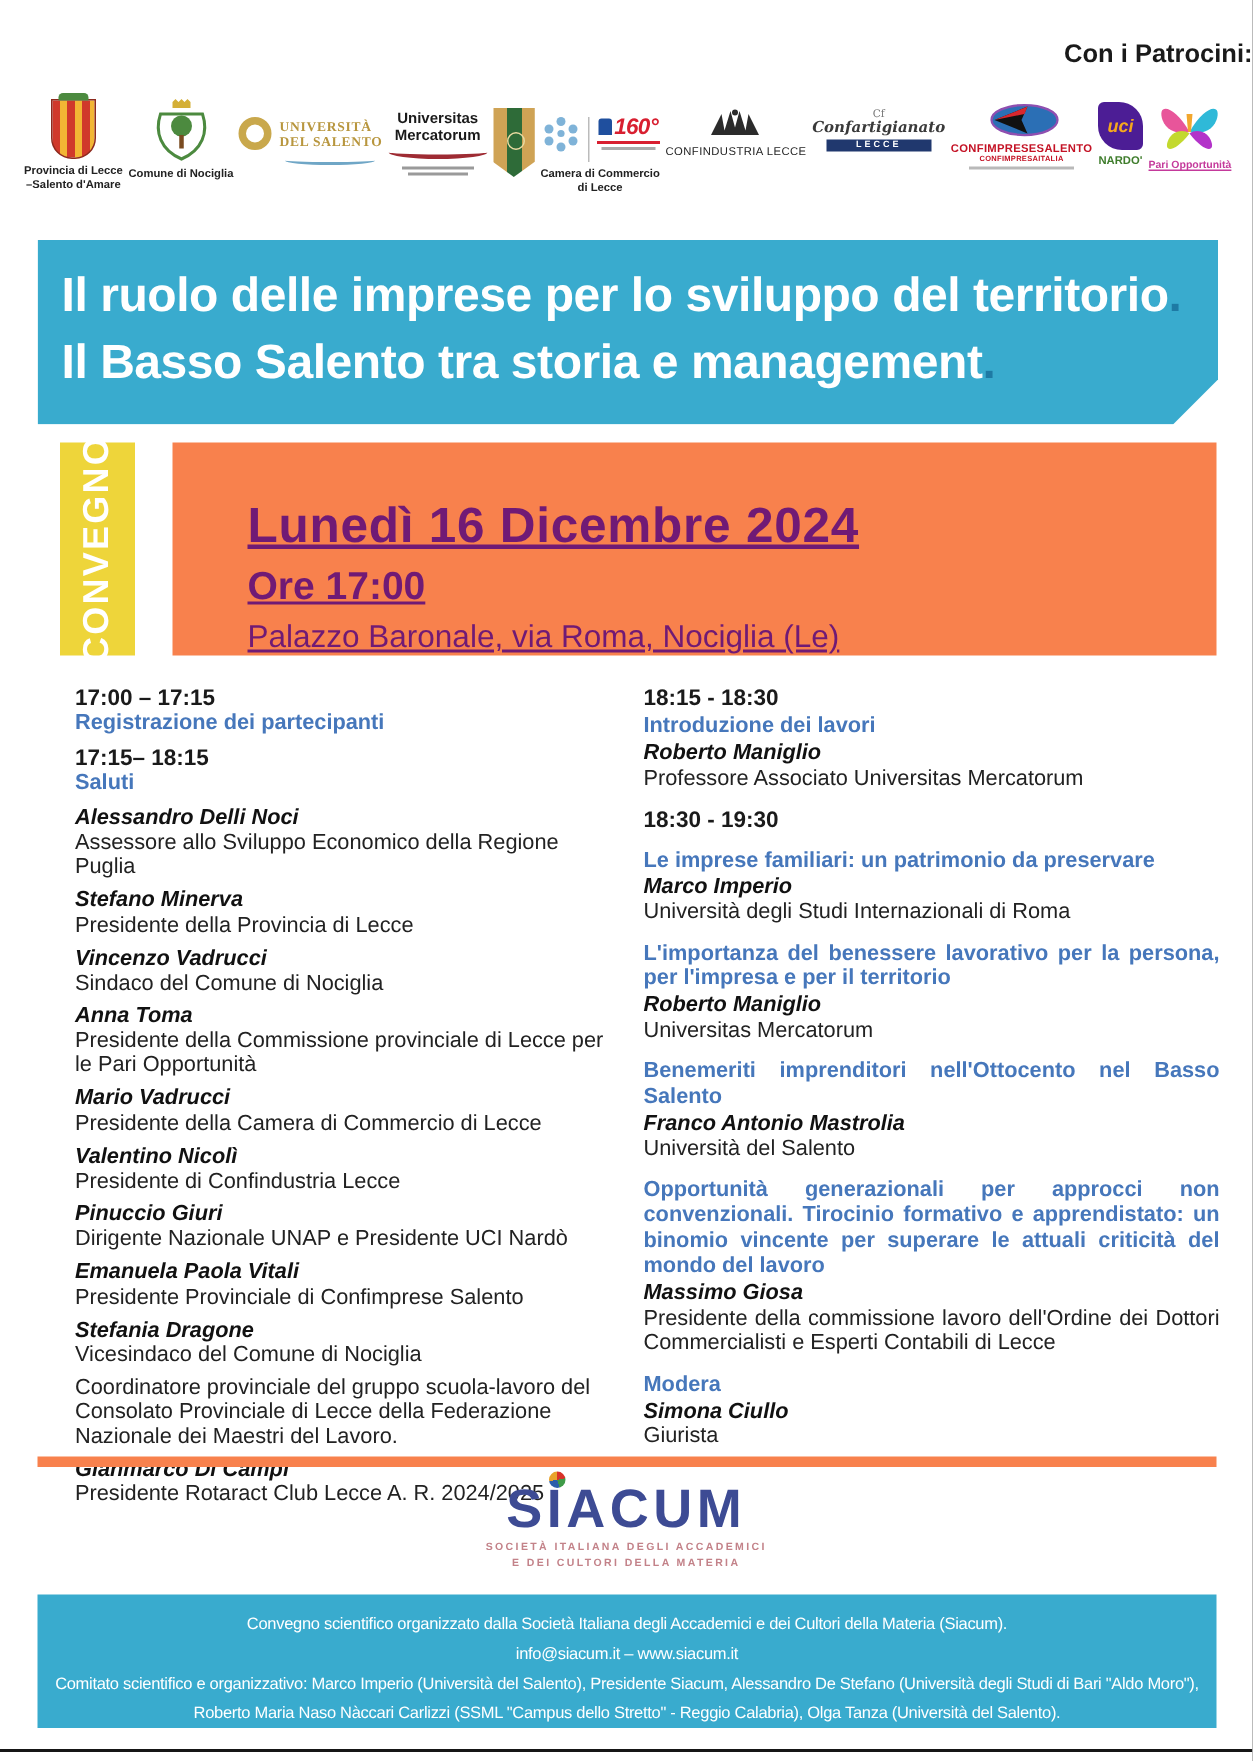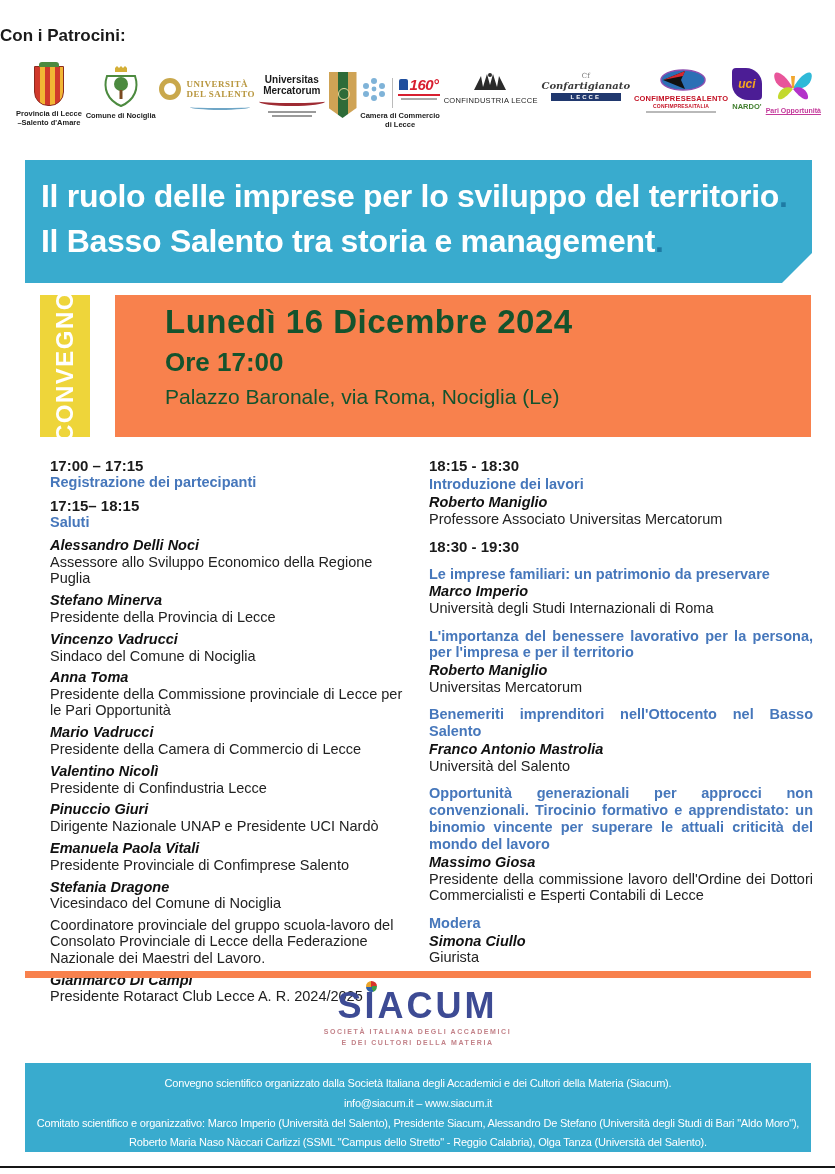--- a/index.html
+++ b/index.html
@@ -4,21 +4,21 @@
 <style>
   * { margin:0; padding:0; box-sizing:border-box; }
   html,body { background:#888; }
   body { font-family:"Liberation Sans", sans-serif; }
   .poster {
     position:relative; width:835px; height:1174px; background:#ffffff;
     margin:0 auto; overflow:hidden;
   }
 
   
-  .patrocini-label { position:absolute; top:26px; left:0; right:0; text-align:left;
+  .patrocini-label { position:absolute; top:26px; left:0; right:0; text-align:right;
     font-size:17px; font-weight:600; color:#1a1a1a; }
   .logo-row { position:absolute; top:60px; left:16px; right:14px; height:92px;
     display:flex; justify-content:space-between; align-items:flex-start; }
   .logo { display:flex; flex-direction:column; align-items:center; text-align:center; padding-top:6px; }
   .logo .cap { font-size:7.5px; font-weight:700; color:#222; line-height:1.25; margin-top:3px; }
 
   .crest-prov { width:30px; height:40px; border:1px solid #8d2a1e; border-radius:0 0 14px 14px;
     background:repeating-linear-gradient(90deg,#d0392b 0 5px,#f2b634 5px 10px); position:relative; }
   .crest-prov:before { content:""; position:absolute; top:-5px; left:4px; right:4px; height:5px;
     background:#4c8a3f; border-radius:3px 3px 0 0; }
@@ -83,21 +83,21 @@
     color:#ffffff; padding:14px 0 0 16px; }
   .banner .line { font-size:32px; font-weight:700; letter-spacing:-.3px; line-height:1.42; white-space:nowrap; }
   .banner .dot { color:#1e7aa4; }
 
   
   .convegno { position:absolute; left:40px; top:295px; width:50px; height:142px; background:#eed53a;
     display:flex; align-items:center; justify-content:center; }
   .convegno span { writing-mode:vertical-rl; transform:rotate(180deg); color:#fff;
     font-size:24px; font-weight:700; letter-spacing:1.5px; }
   .event { position:absolute; left:115px; top:295px; width:696px; height:142px; background:#f8814d;
-    color:#14532d; padding:8px 0 0 50px; }
+    color:#701a75; padding:36px 0 0 50px;text-decoration:underline; }
   .event .date { font-size:33px; font-weight:700; letter-spacing:.5px; }
   .event .time { font-size:26px; font-weight:700; margin-top:6px; }
   .event .venue { font-size:21px; font-weight:400; margin-top:7px; }
 
   
   .program { position:absolute; left:50px; top:457px; right:22px; display:flex; }
   .col-left { width:366px; }
   .col-right { width:384px; margin-left:13px; }
   .program .time { font-size:15px; font-weight:700; color:#1a1a1a; line-height:1.15; }
   .program .title { font-size:14.5px; font-weight:700; color:#4677bb; line-height:1.17; }

